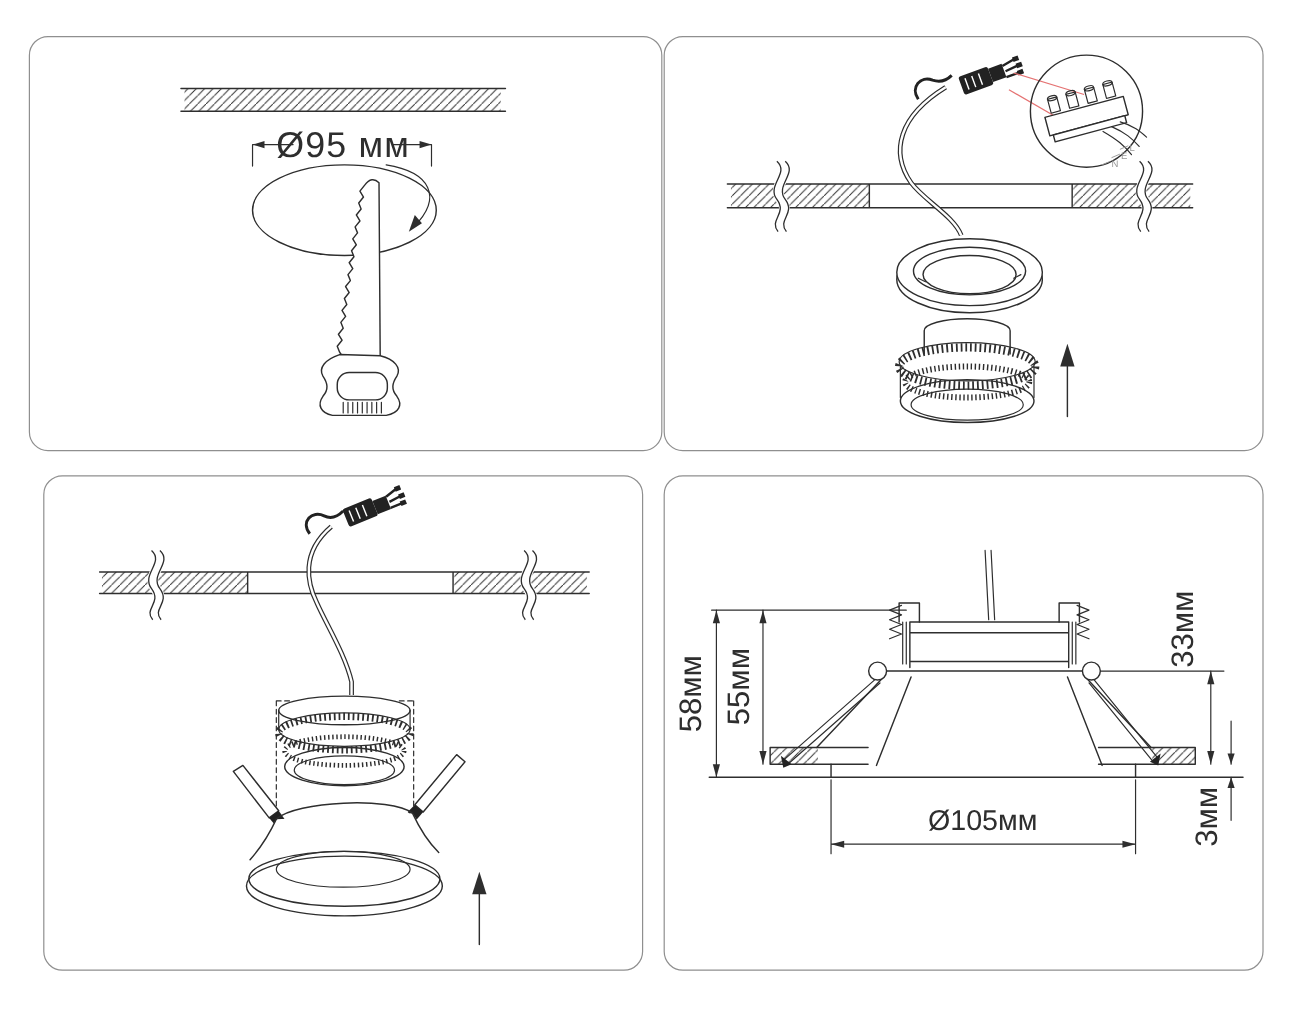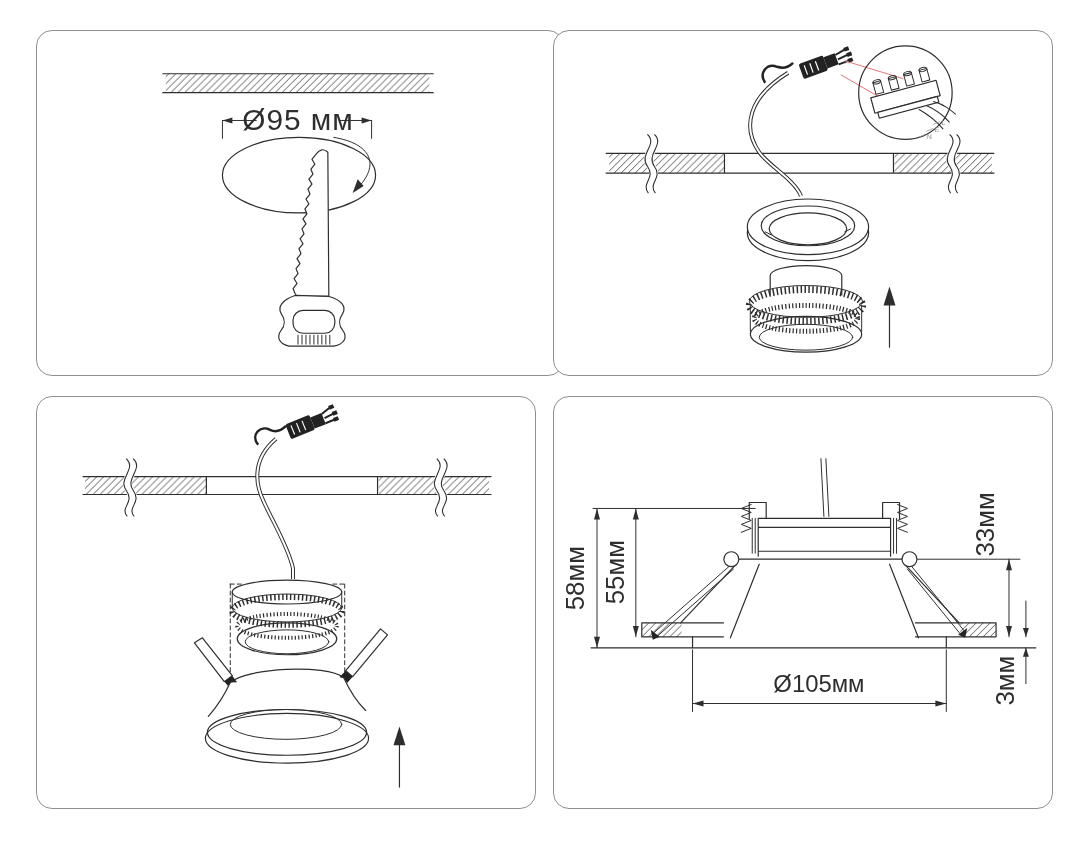--- a/index.html
+++ b/index.html
@@ -1,19 +1,19 @@
 <!DOCTYPE html>
 <html><head>
 <meta charset="utf-8">
 <style>
   html,body{margin:0;padding:0;background:#ffffff;}
   .page{position:relative;width:1088px;height:846px;background:#fff;
         font-family:"Liberation Sans", sans-serif;overflow:hidden;}
   .panel{position:absolute;border:1px solid #8f8f8f;border-radius:16px;background:#fff;box-sizing:border-box;}
-  #panel1{left:36px;top:30px;width:528px;height:346px;}
+  #panel1{left:24px;top:30px;width:528px;height:346px;}
   #panel2{left:553px;top:30px;width:500px;height:346px;}
   #panel3{left:36px;top:396px;width:500px;height:413px;}
   #panel4{left:553px;top:396px;width:500px;height:413px;}
   svg{display:block;width:100%;height:100%;}
   .ln{fill:none;stroke:#2e2e2e;stroke-width:1.2;stroke-linecap:round;stroke-linejoin:round;}
   .thin{stroke-width:1;}
   .fw{fill:#ffffff;stroke:#2e2e2e;stroke-width:1.2;stroke-linejoin:round;}
   .wh{fill:#ffffff;stroke:none;}
   .blk{fill:#222222;stroke:none;}
   .smask{fill:none;stroke:#ffffff;stroke-width:9;stroke-linecap:round;}

